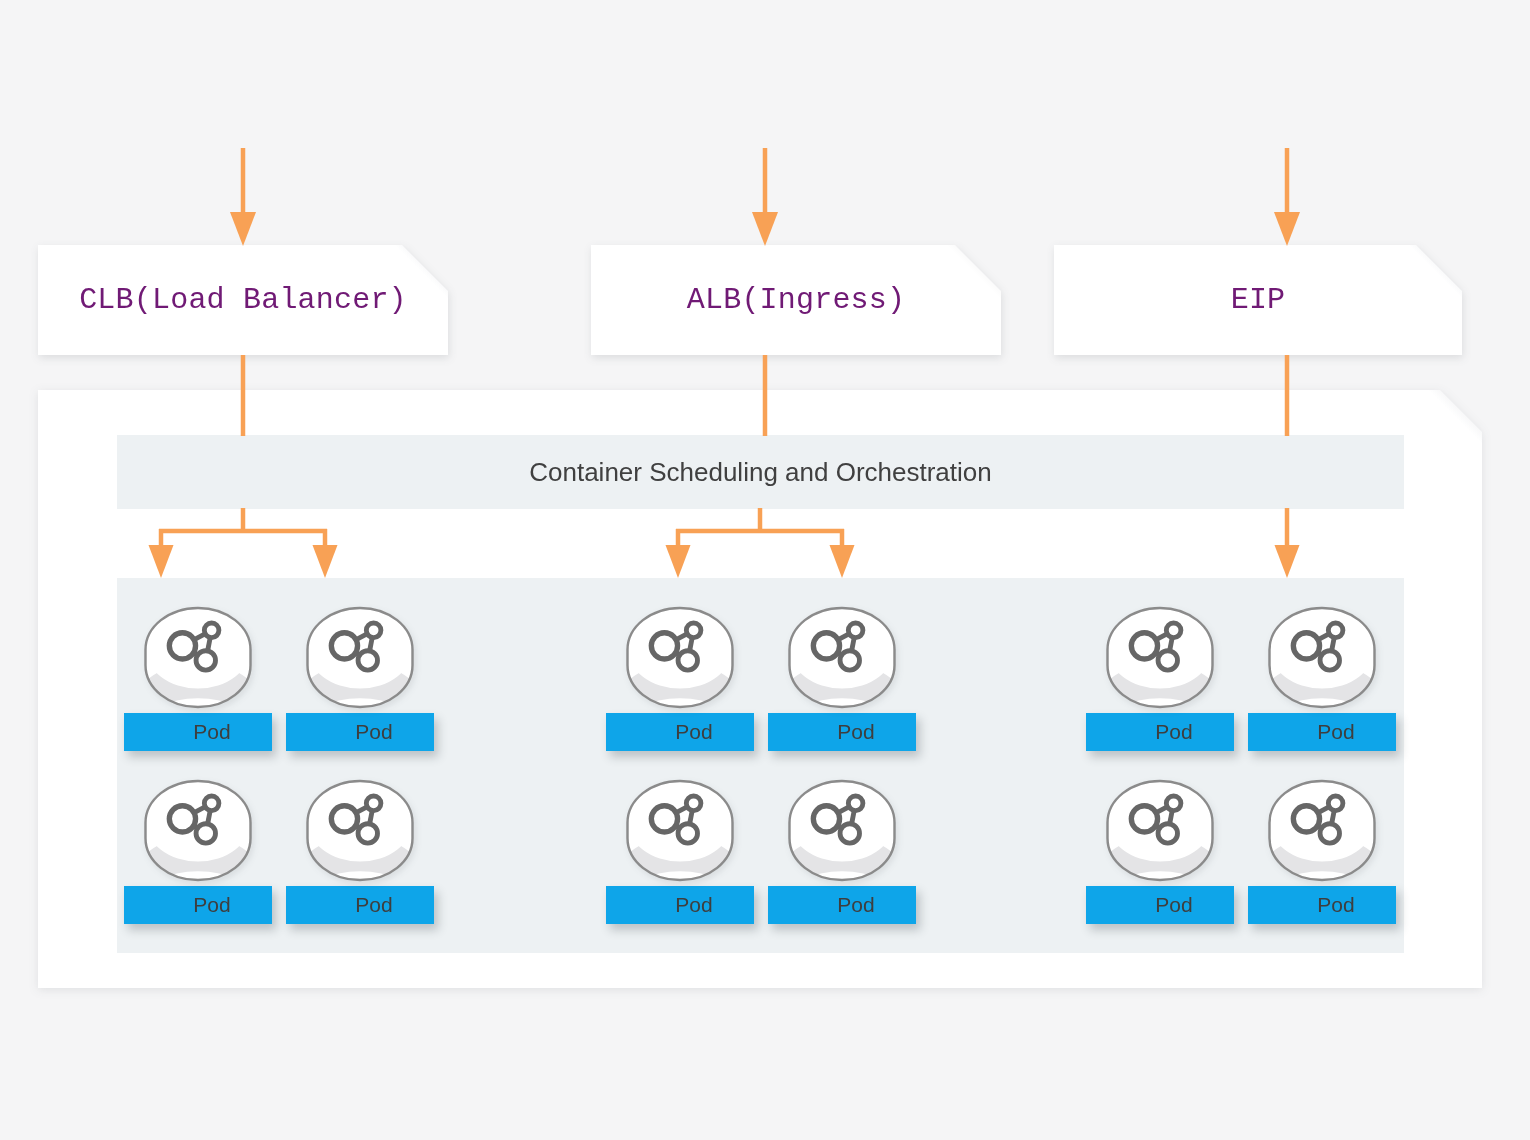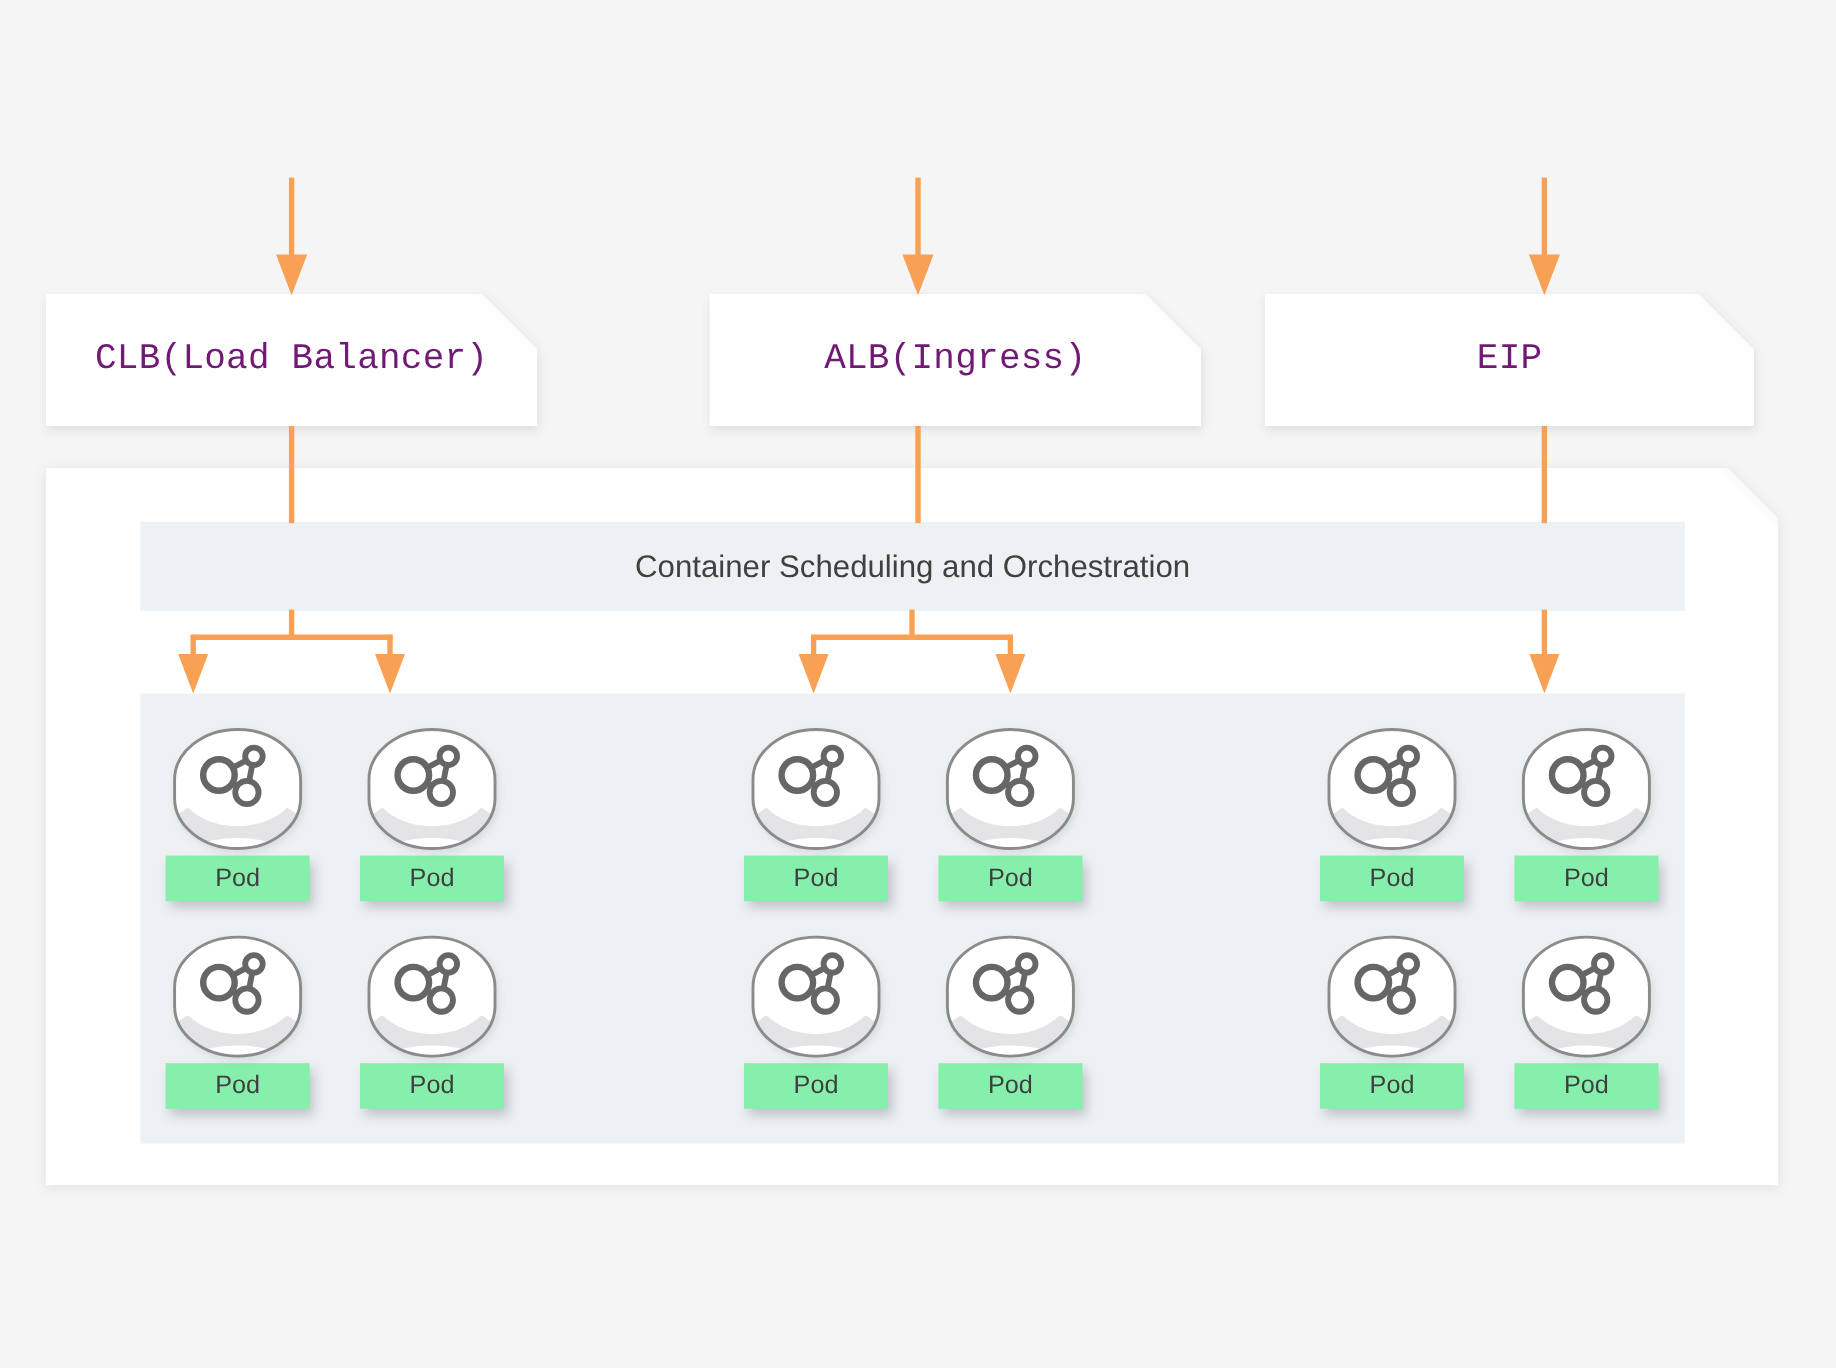--- a/index.html
+++ b/index.html
@@ -57,23 +57,24 @@
   #group-clb{left:138px;}
   #group-alb{left:620px;}
   #group-eip{left:1100px;}
   .pod{width:120px;display:flex;flex-direction:column;align-items:center;}
   .pod-cyl{
     width:110px;height:105px;margin-bottom:3px;
     filter:drop-shadow(2px 3px 3px rgba(40,50,60,0.10));
   }
   .pod-label{
     width:120px;height:38px;line-height:38px;
-    background:#86efac;text-align:center;
+    background:#0ea5e9;text-align:center;
     font-size:21px;color:#3e3e3e;
     box-shadow:4px 6px 9px rgba(45,55,65,0.25);
+    padding-left:28px;
   }
   
   .arrow-overlay{
     position:absolute;left:0;top:0;width:1530px;height:1140px;
     pointer-events:none;z-index:50;
   }
   .hidden-defs{position:absolute;width:0;height:0;overflow:hidden;}
 </style>
 </head>
 <body>

